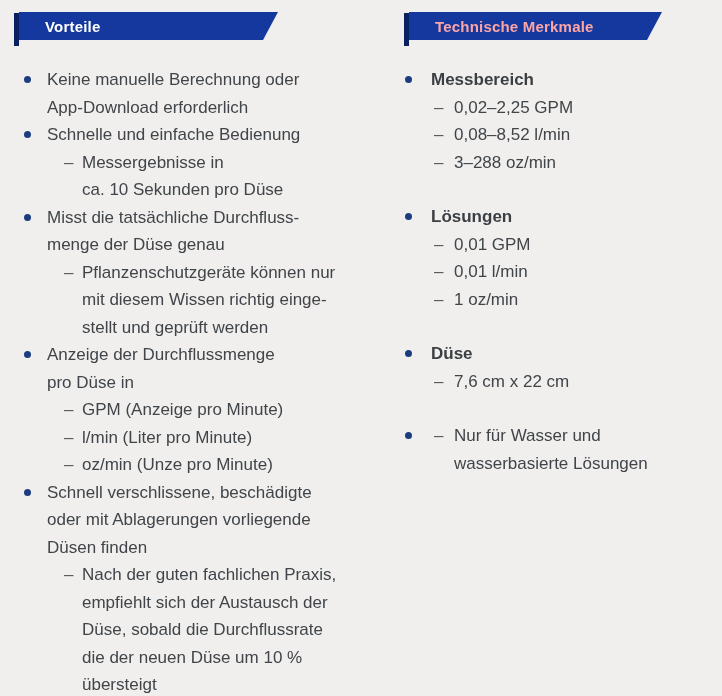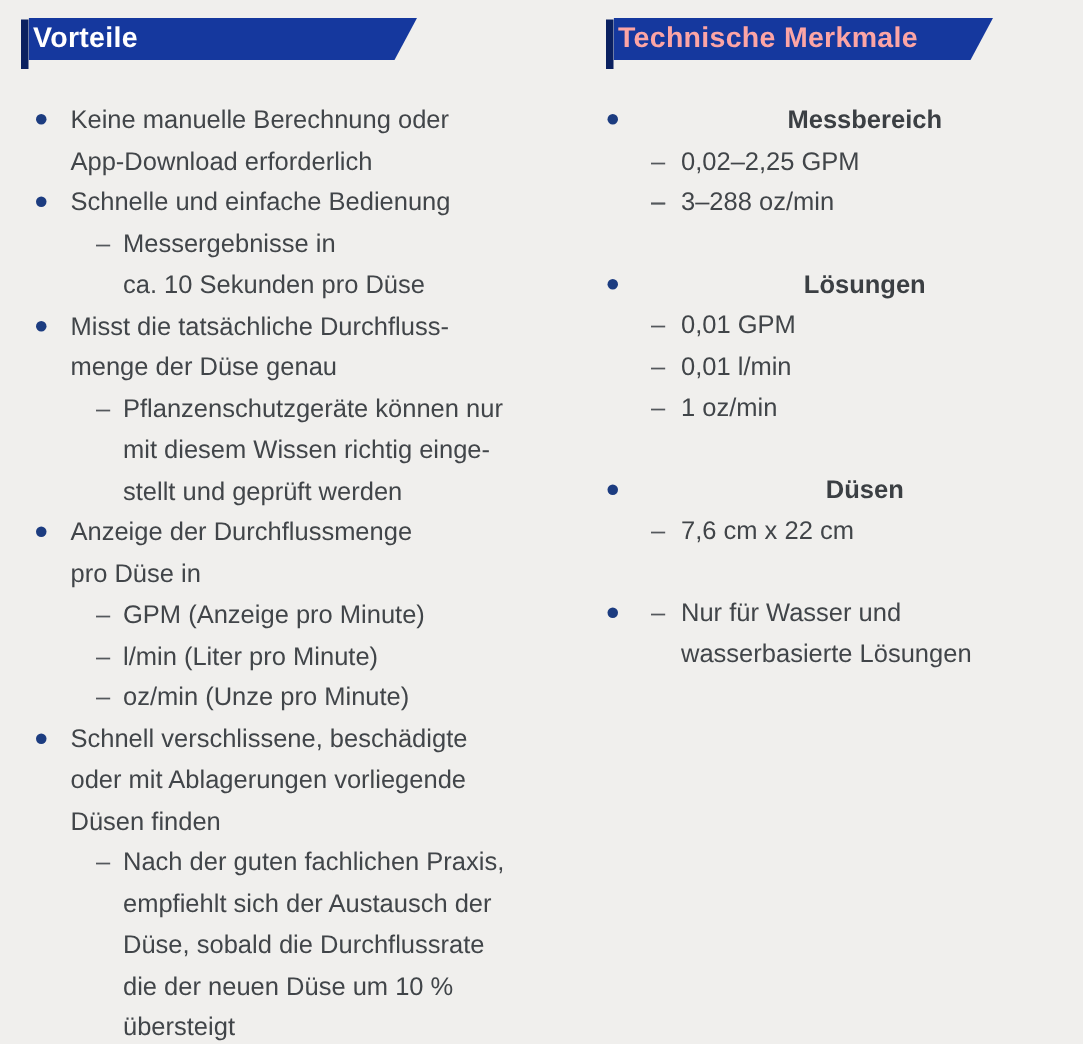--- a/index.html
+++ b/index.html
@@ -13,33 +13,33 @@
   .page{display:flex;padding-top:12px;box-sizing:border-box;}
   .col-left{margin-left:14px;width:390px;flex:0 0 auto;}
   .col-right{flex:1 1 auto;min-width:0;}
 
   
   .ribbon-wrap{position:relative;height:34px;}
   .fold{position:absolute;left:0;top:1px;width:5px;height:33px;}
   .ribbon{
     position:absolute;left:5px;top:0;height:28px;
     display:flex;align-items:center;
-    padding-left:3px;box-sizing:border-box;
-    color:#FFFFFF;font-size:19px;font-weight:700;letter-spacing:.2px;
+    padding-left:26px;box-sizing:border-box;
+    color:#FFFFFF;font-size:15px;font-weight:700;letter-spacing:.2px;
     clip-path:polygon(0 0,100% 0,calc(100% - 15px) 100%,0 100%);
   }
   .col-left .ribbon{width:259px;}
   .col-right .ribbon{width:253px;}
 
   
   ul.blist{list-style:none;margin:20px 0 0 0;padding:0;font-size:17px;line-height:27.5px;}
   .txt,.stxt{white-space:pre-line;}
   .main-line{position:relative;}
   .col-left .main-line{padding-left:33px;}
-  .col-right .main-line{padding-left:27px;text-align:center;}
+  .col-right .main-line{padding-left:27px;}
   .dot{position:absolute;top:10px;width:7px;height:7px;border-radius:50%;}
   .col-left .dot{left:10px;}
   .col-right .dot{left:1px;}
   .sub-line{position:relative;}
   .col-left .sub-line{padding-left:68px;}
   .col-right .sub-line{padding-left:50px;}
   .dash{position:absolute;top:0;}
   .col-left .dash{left:50px;}
   .col-right .dash{left:30px;}
   .col-right .txt{font-weight:700;color:#3B3F43;}
@@ -98,31 +98,31 @@
     <div class="ribbon-wrap">
       <span class="fold" style="background: rgb(10, 32, 96);"></span>
       <div class="ribbon" style="background: rgb(21, 56, 158); color: #fca5a5;">
         <span>Technische Merkmale</span>
       </div>
     </div>
     <ul class="blist">
         <li class="group">
           <div class="main-line"><span class="dot" style="background: rgb(28, 60, 128);"></span><span class="txt">Messbereich</span></div>
           <div class="sub-line"><span class="dash" style="color: rgb(84, 88, 92);">–</span><span class="stxt">0,02–2,25 GPM</span></div>
-          <div class="sub-line"><span class="dash" style="color: rgb(84, 88, 92);">–</span></div>
+          <div class="sub-line"><span class="dash" style="color: rgb(84, 88, 92);">–</span><span class="stxt">0,08–8,52 l/min</span></div>
           <div class="sub-line"><span class="dash" style="color: rgb(84, 88, 92);">–</span><span class="stxt">3–288 oz/min</span></div>
         </li>
         <li class="group">
           <div class="main-line"><span class="dot" style="background: rgb(28, 60, 128);"></span><span class="txt">Lösungen</span></div>
           <div class="sub-line"><span class="dash" style="color: rgb(84, 88, 92);">–</span><span class="stxt">0,01 GPM</span></div>
           <div class="sub-line"><span class="dash" style="color: rgb(84, 88, 92);">–</span><span class="stxt">0,01 l/min</span></div>
           <div class="sub-line"><span class="dash" style="color: rgb(84, 88, 92);">–</span><span class="stxt">1 oz/min</span></div>
         </li>
         <li class="group">
-          <div class="main-line"><span class="dot" style="background: rgb(28, 60, 128);"></span><span class="txt">Düsen</span></div>
+          <div class="main-line"><span class="dot" style="background: rgb(28, 60, 128);"></span><span class="txt">Düse</span></div>
           <div class="sub-line"><span class="dash" style="color: rgb(84, 88, 92);">–</span><span class="stxt">7,6 cm x 22 cm</span></div>
         </li>
         <li class="group">
           <div class="main-line"><span class="dot" style="background: rgb(28, 60, 128);"></span></div>
           <div class="sub-line"><span class="dash" style="color: rgb(84, 88, 92);">–</span><span class="stxt">Nur für Wasser und
 wasserbasierte Lösungen</span></div>
         </li>
       </ul>
   </section>
 

